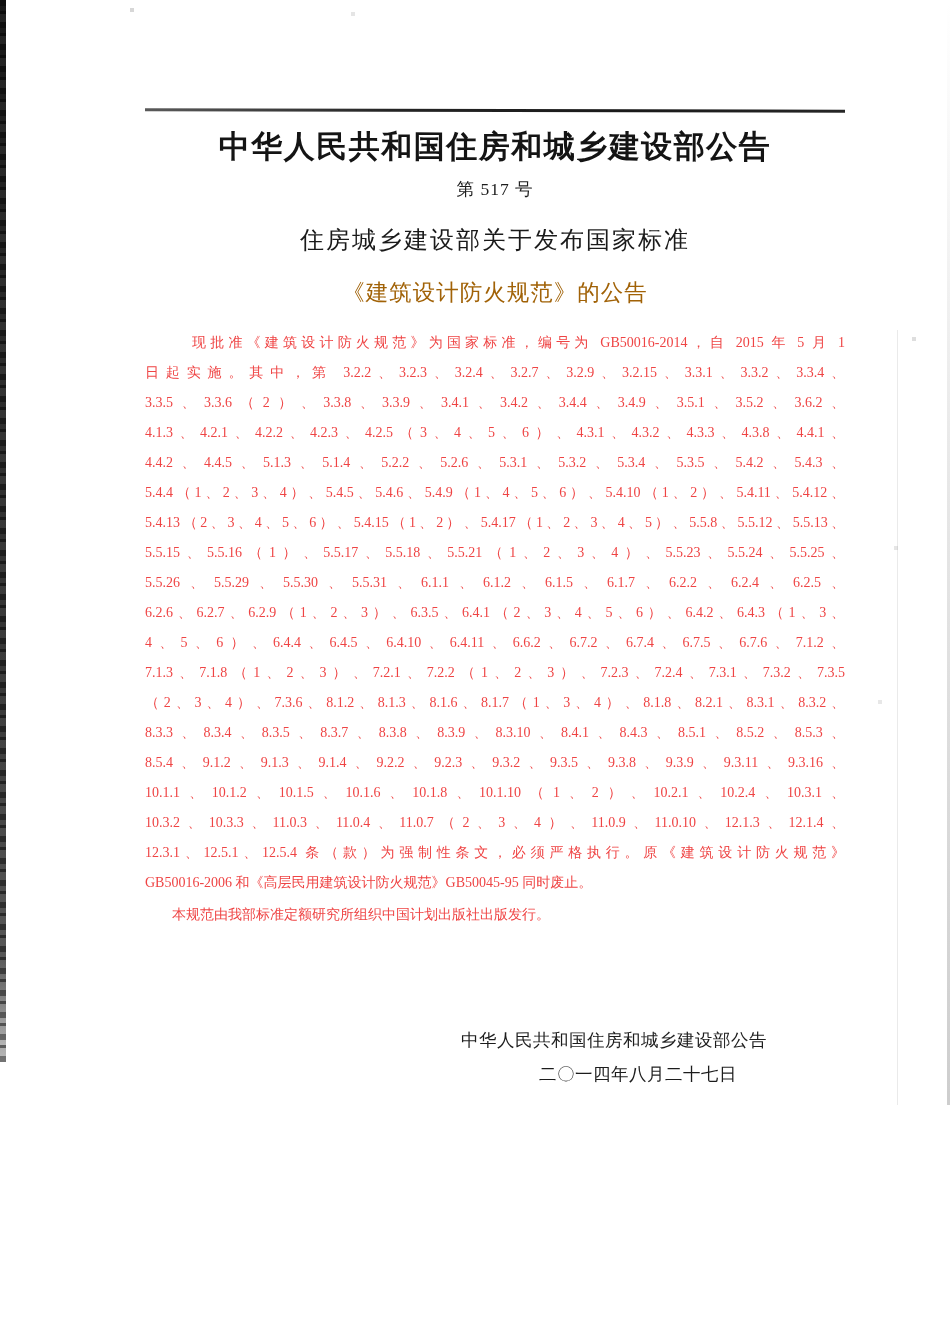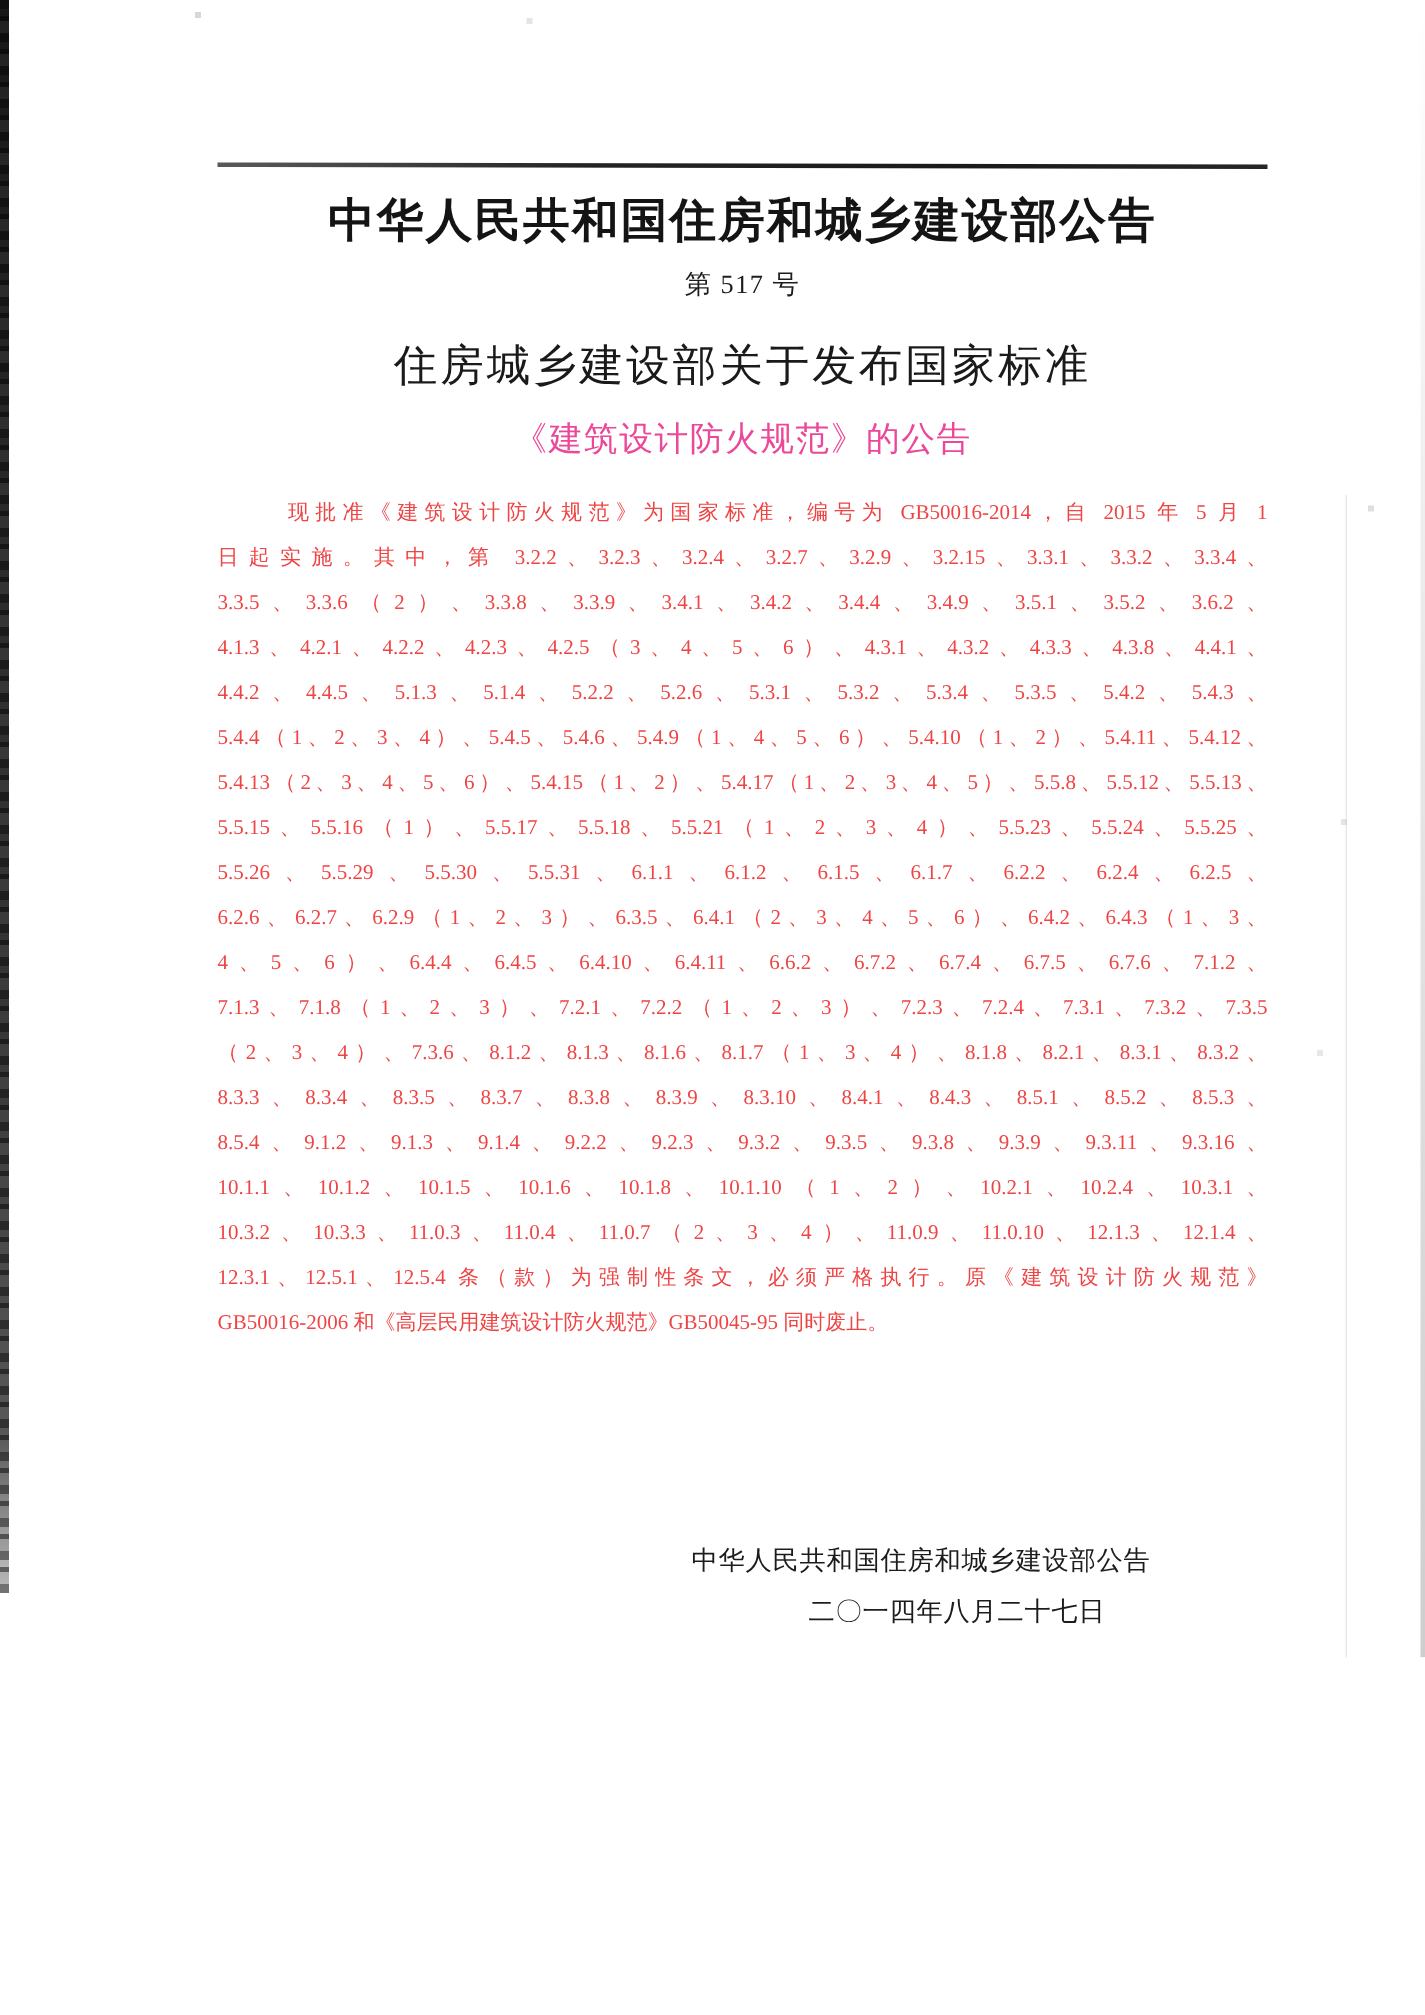--- a/index.html
+++ b/index.html
@@ -92,32 +92,32 @@
     text-align: center;
     font-size: 17.5px;
     letter-spacing: 1px;
     color: #1c1c1c;
   }
   .doc-subtitle1 {
     position: absolute;
     left: 0; top: 224px;
     width: 700px;
     text-align: center;
-    font-size: 29px;
+    font-size: 24px;
     letter-spacing: 2px;
     color: #1a1a1a;
   }
   .doc-subtitle2 {
     position: absolute;
     left: 0; top: 277px;
     width: 700px;
     text-align: center;
     font-size: 22.5px;
     letter-spacing: 1px;
-    color: #ec4899;
+    color: #a16207;
   }
   .body-text {
     position: absolute;
     left: 0; top: 328px;
     width: 700px;
     font-size: 14px;
     line-height: 30px;
     color: #ef4444;
   }
   .jline {
@@ -197,20 +197,21 @@
       <div class="jline">6.2.6、6.2.7、6.2.9（1、2、3）、6.3.5、6.4.1（2、3、4、5、6）、6.4.2、6.4.3（1、3、</div>
       <div class="jline">4、5、6）、6.4.4、6.4.5、6.4.10、6.4.11、6.6.2、6.7.2、6.7.4、6.7.5、6.7.6、7.1.2、</div>
       <div class="jline">7.1.3、7.1.8（1、2、3）、7.2.1、7.2.2（1、2、3）、7.2.3、7.2.4、7.3.1、7.3.2、7.3.5</div>
       <div class="jline">（2、3、4）、7.3.6、8.1.2、8.1.3、8.1.6、8.1.7（1、3、4）、8.1.8、8.2.1、8.3.1、8.3.2、</div>
       <div class="jline">8.3.3、8.3.4、8.3.5、8.3.7、8.3.8、8.3.9、8.3.10、8.4.1、8.4.3、8.5.1、8.5.2、8.5.3、</div>
       <div class="jline">8.5.4、9.1.2、9.1.3、9.1.4、9.2.2、9.2.3、9.3.2、9.3.5、9.3.8、9.3.9、9.3.11、9.3.16、</div>
       <div class="jline">10.1.1、10.1.2、10.1.5、10.1.6、10.1.8、10.1.10（1、2）、10.2.1、10.2.4、10.3.1、</div>
       <div class="jline">10.3.2、10.3.3、11.0.3、11.0.4、11.0.7（2、3、4）、11.0.9、11.0.10、12.1.3、12.1.4、</div>
       <div class="jline">12.3.1、12.5.1、12.5.4 条（款）为强制性条文，必须严格执行。原《建筑设计防火规范》</div>
       <div class="jline last">GB50016-2006 和《高层民用建筑设计防火规范》GB50045-95 同时废止。</div>
+      <div class="para2">本规范由我部标准定额研究所组织中国计划出版社出版发行。</div>
     </div>
 
     <div class="signature">
       <div class="issuer">中华人民共和国住房和城乡建设部公告</div>
       <div class="date">二〇一四年八月二十七日</div>
     </div>
 
     <div class="page-number">2</div>
 
   </div>

